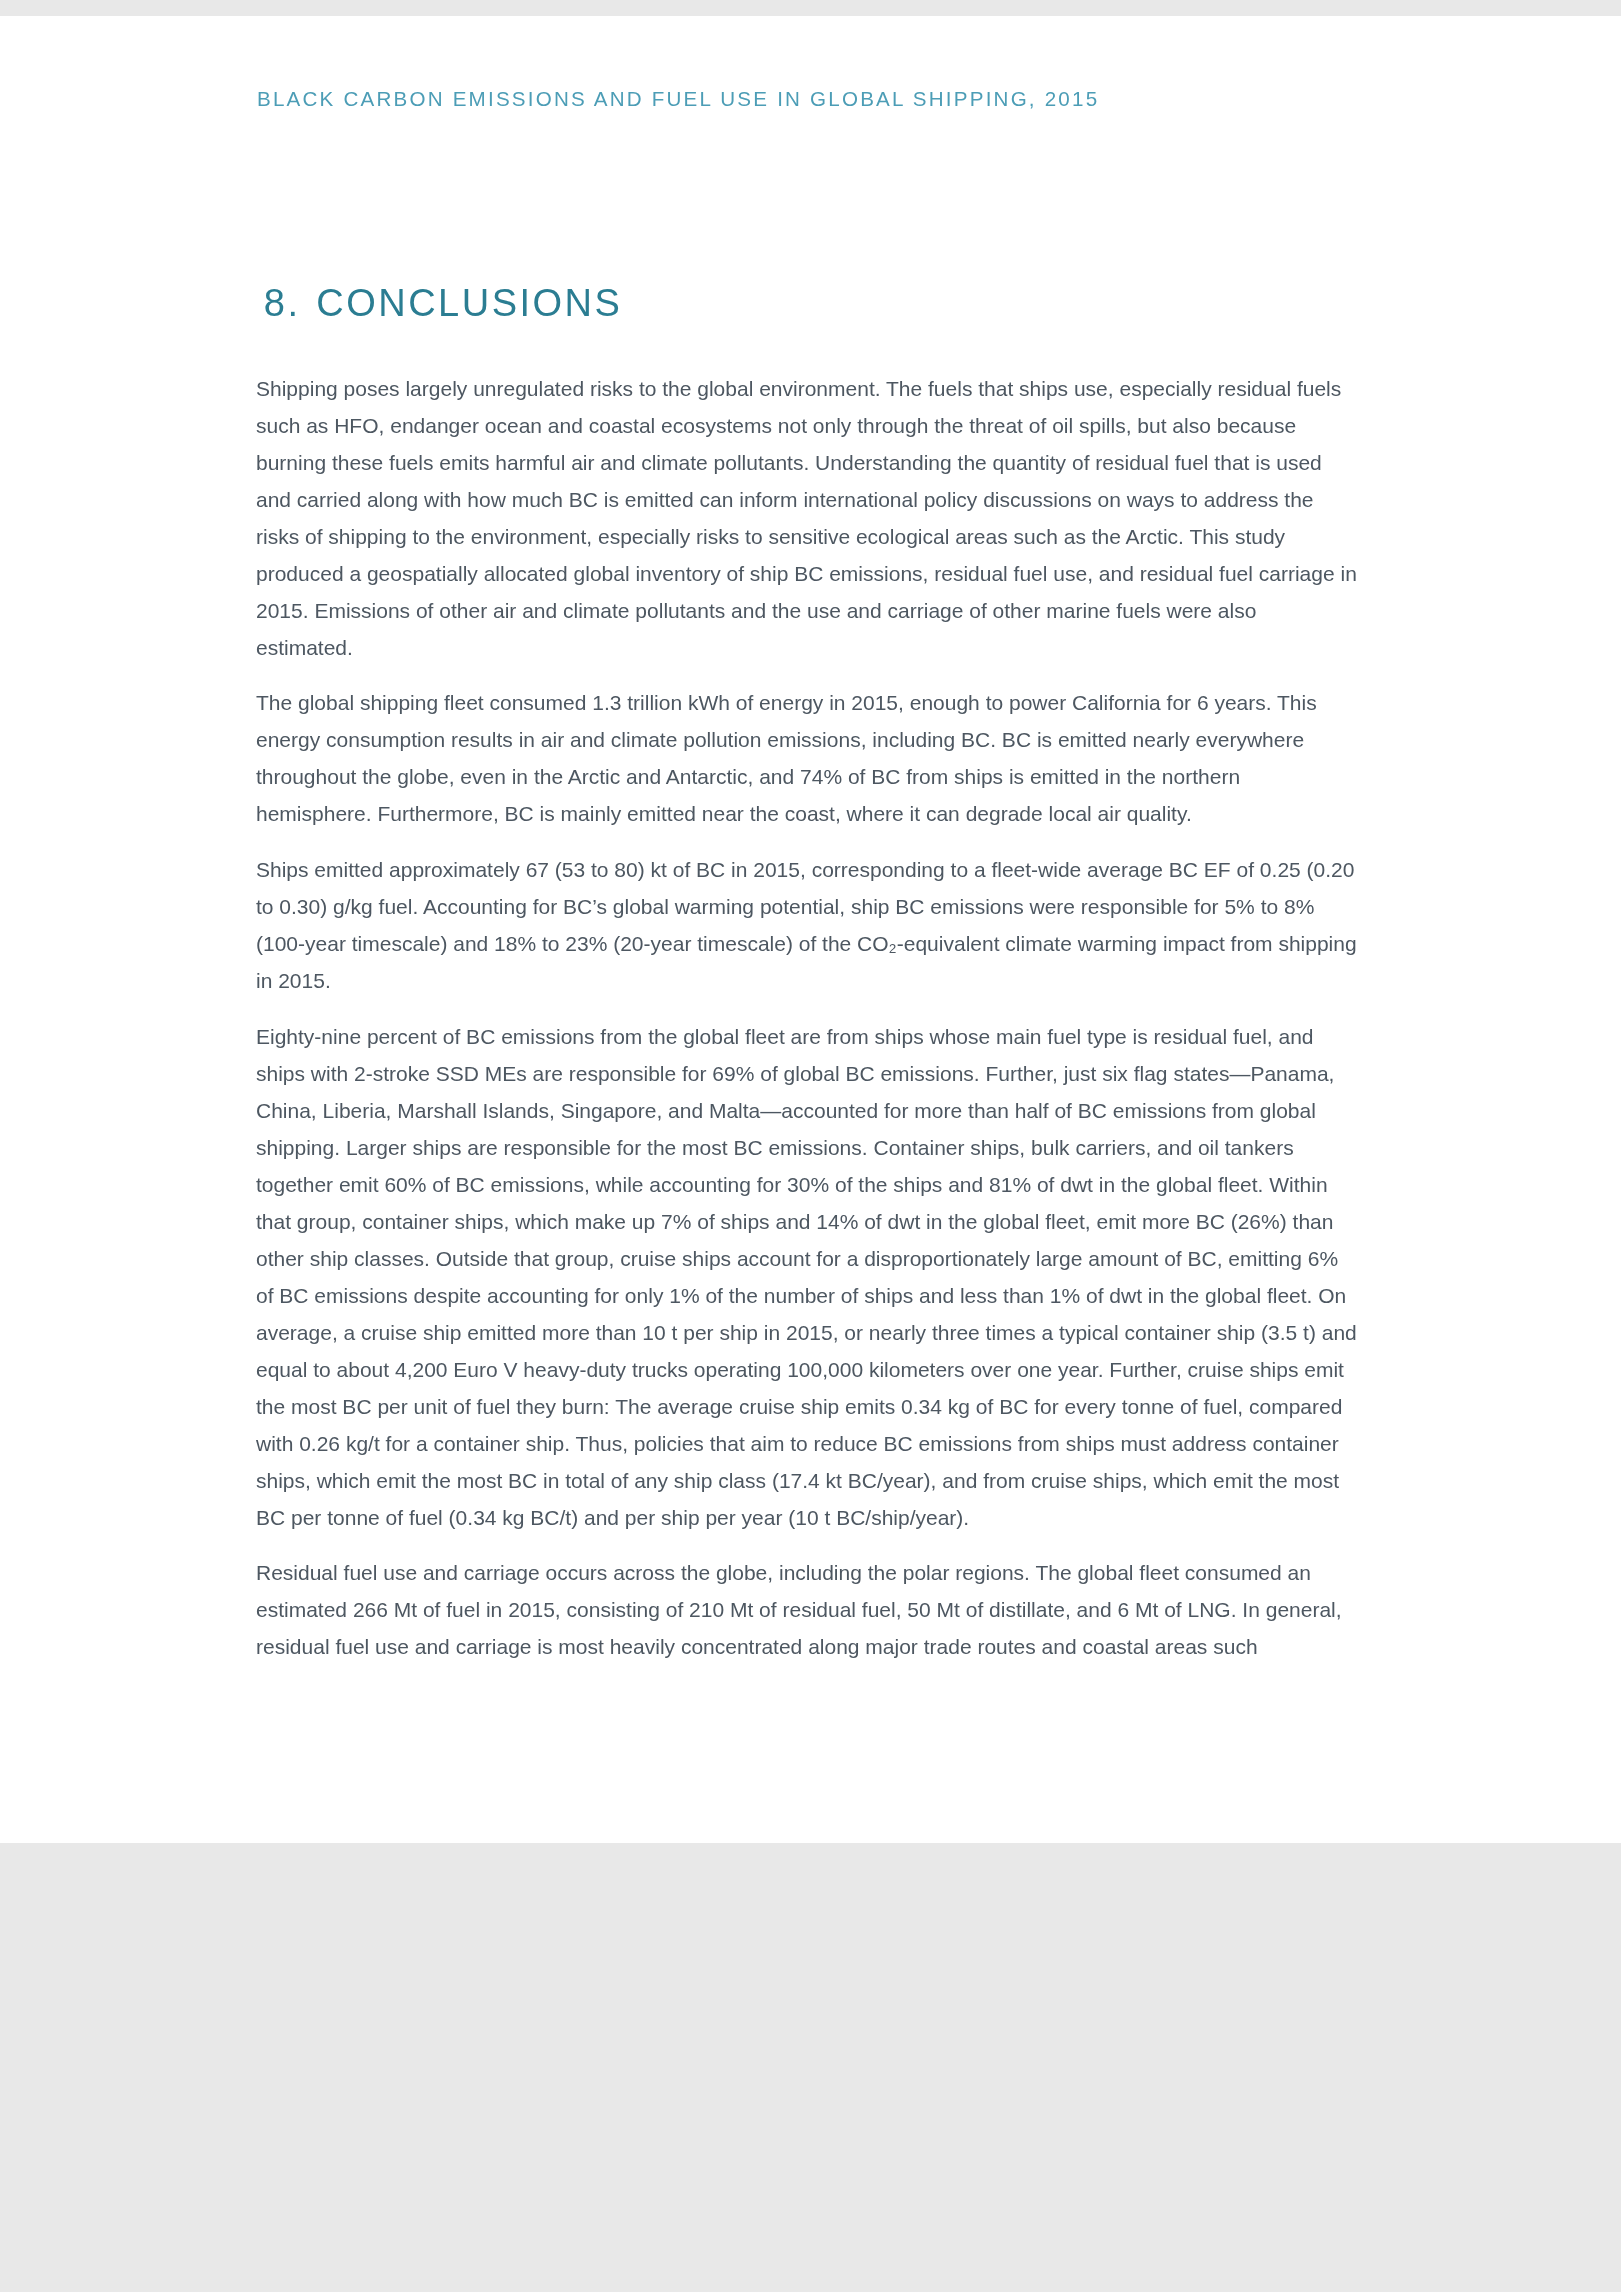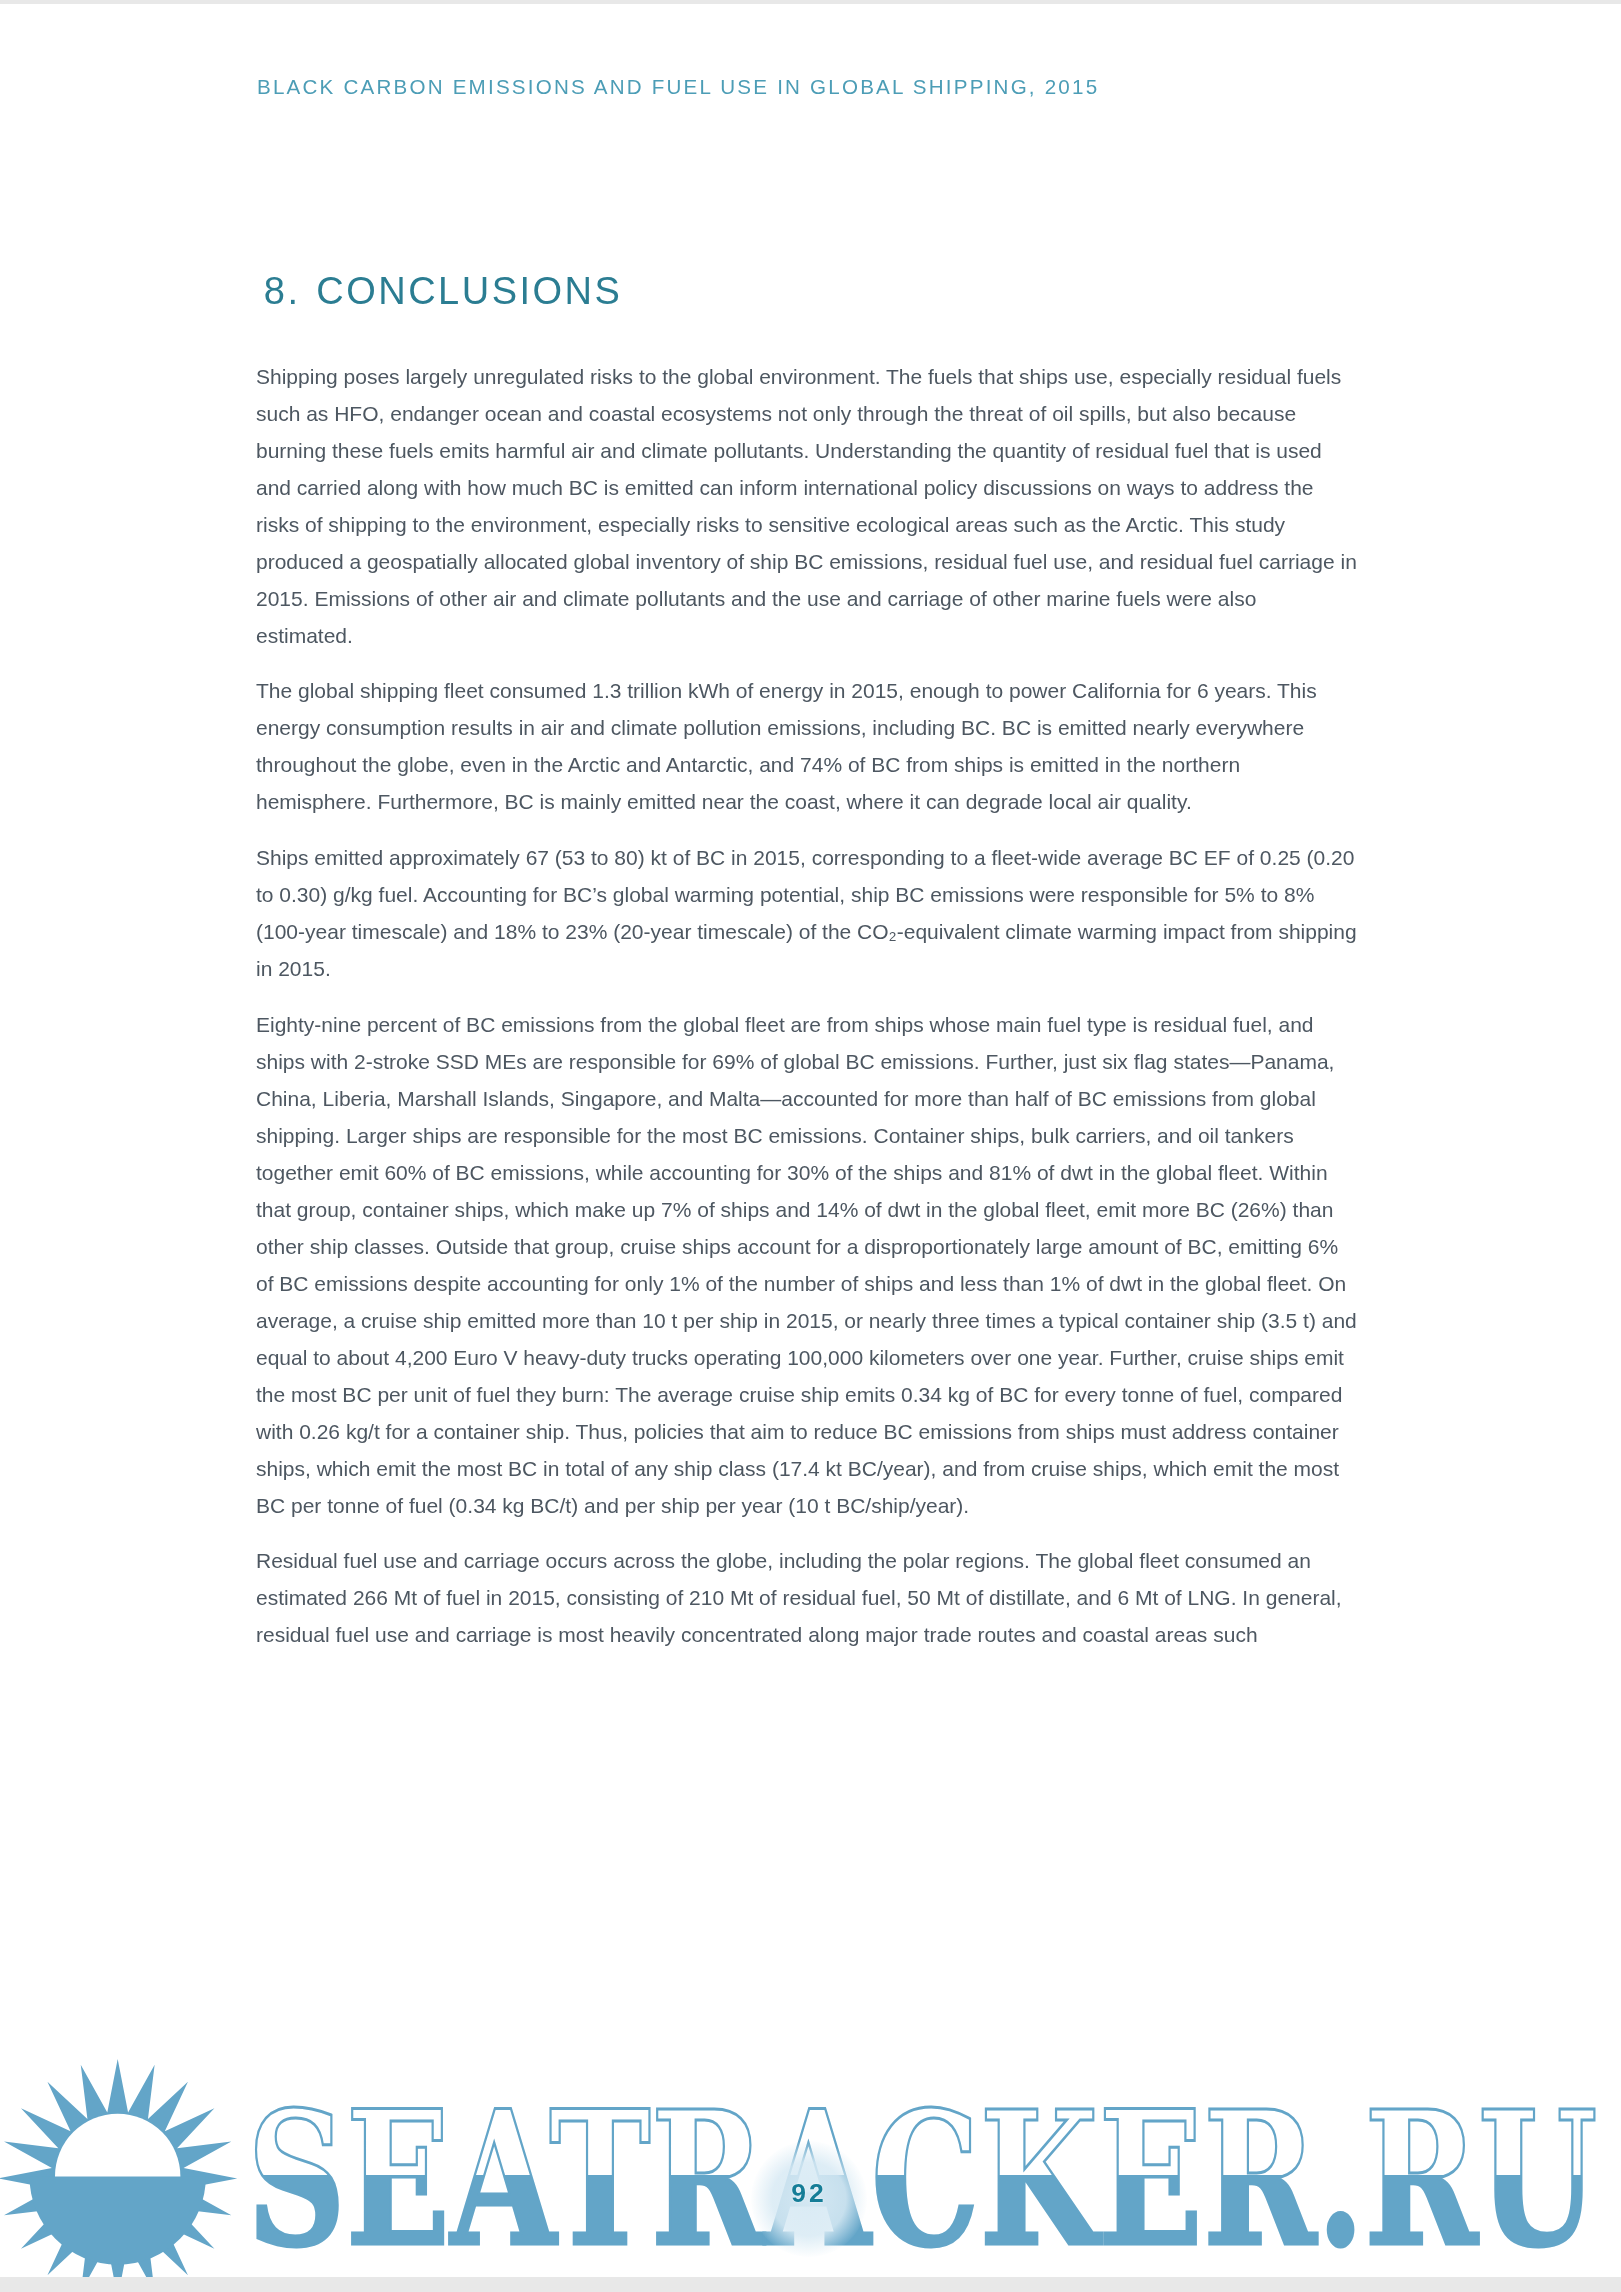--- a/index.html
+++ b/index.html
@@ -1,19 +1,19 @@
 <!DOCTYPE html>
 <html><head>
 <meta charset="utf-8">
 <style>
   html,body{margin:0;padding:0;background:#e8e8e8;}
   .page{
     position:relative;
-    width:1621px;height:2273px;
-    margin:4px auto;
+    width:1621px;height:1827px;
+    margin:16px auto;
     background:#ffffff;
     overflow:hidden;
     font-family:"Liberation Sans","DejaVu Sans",sans-serif;
   }
   .running-header{
     position:absolute;left:257px;top:71px;
     font-size:20.6px;letter-spacing:2.2px;
     color:#4c9db6;font-weight:400;
     white-space:nowrap;
   }

